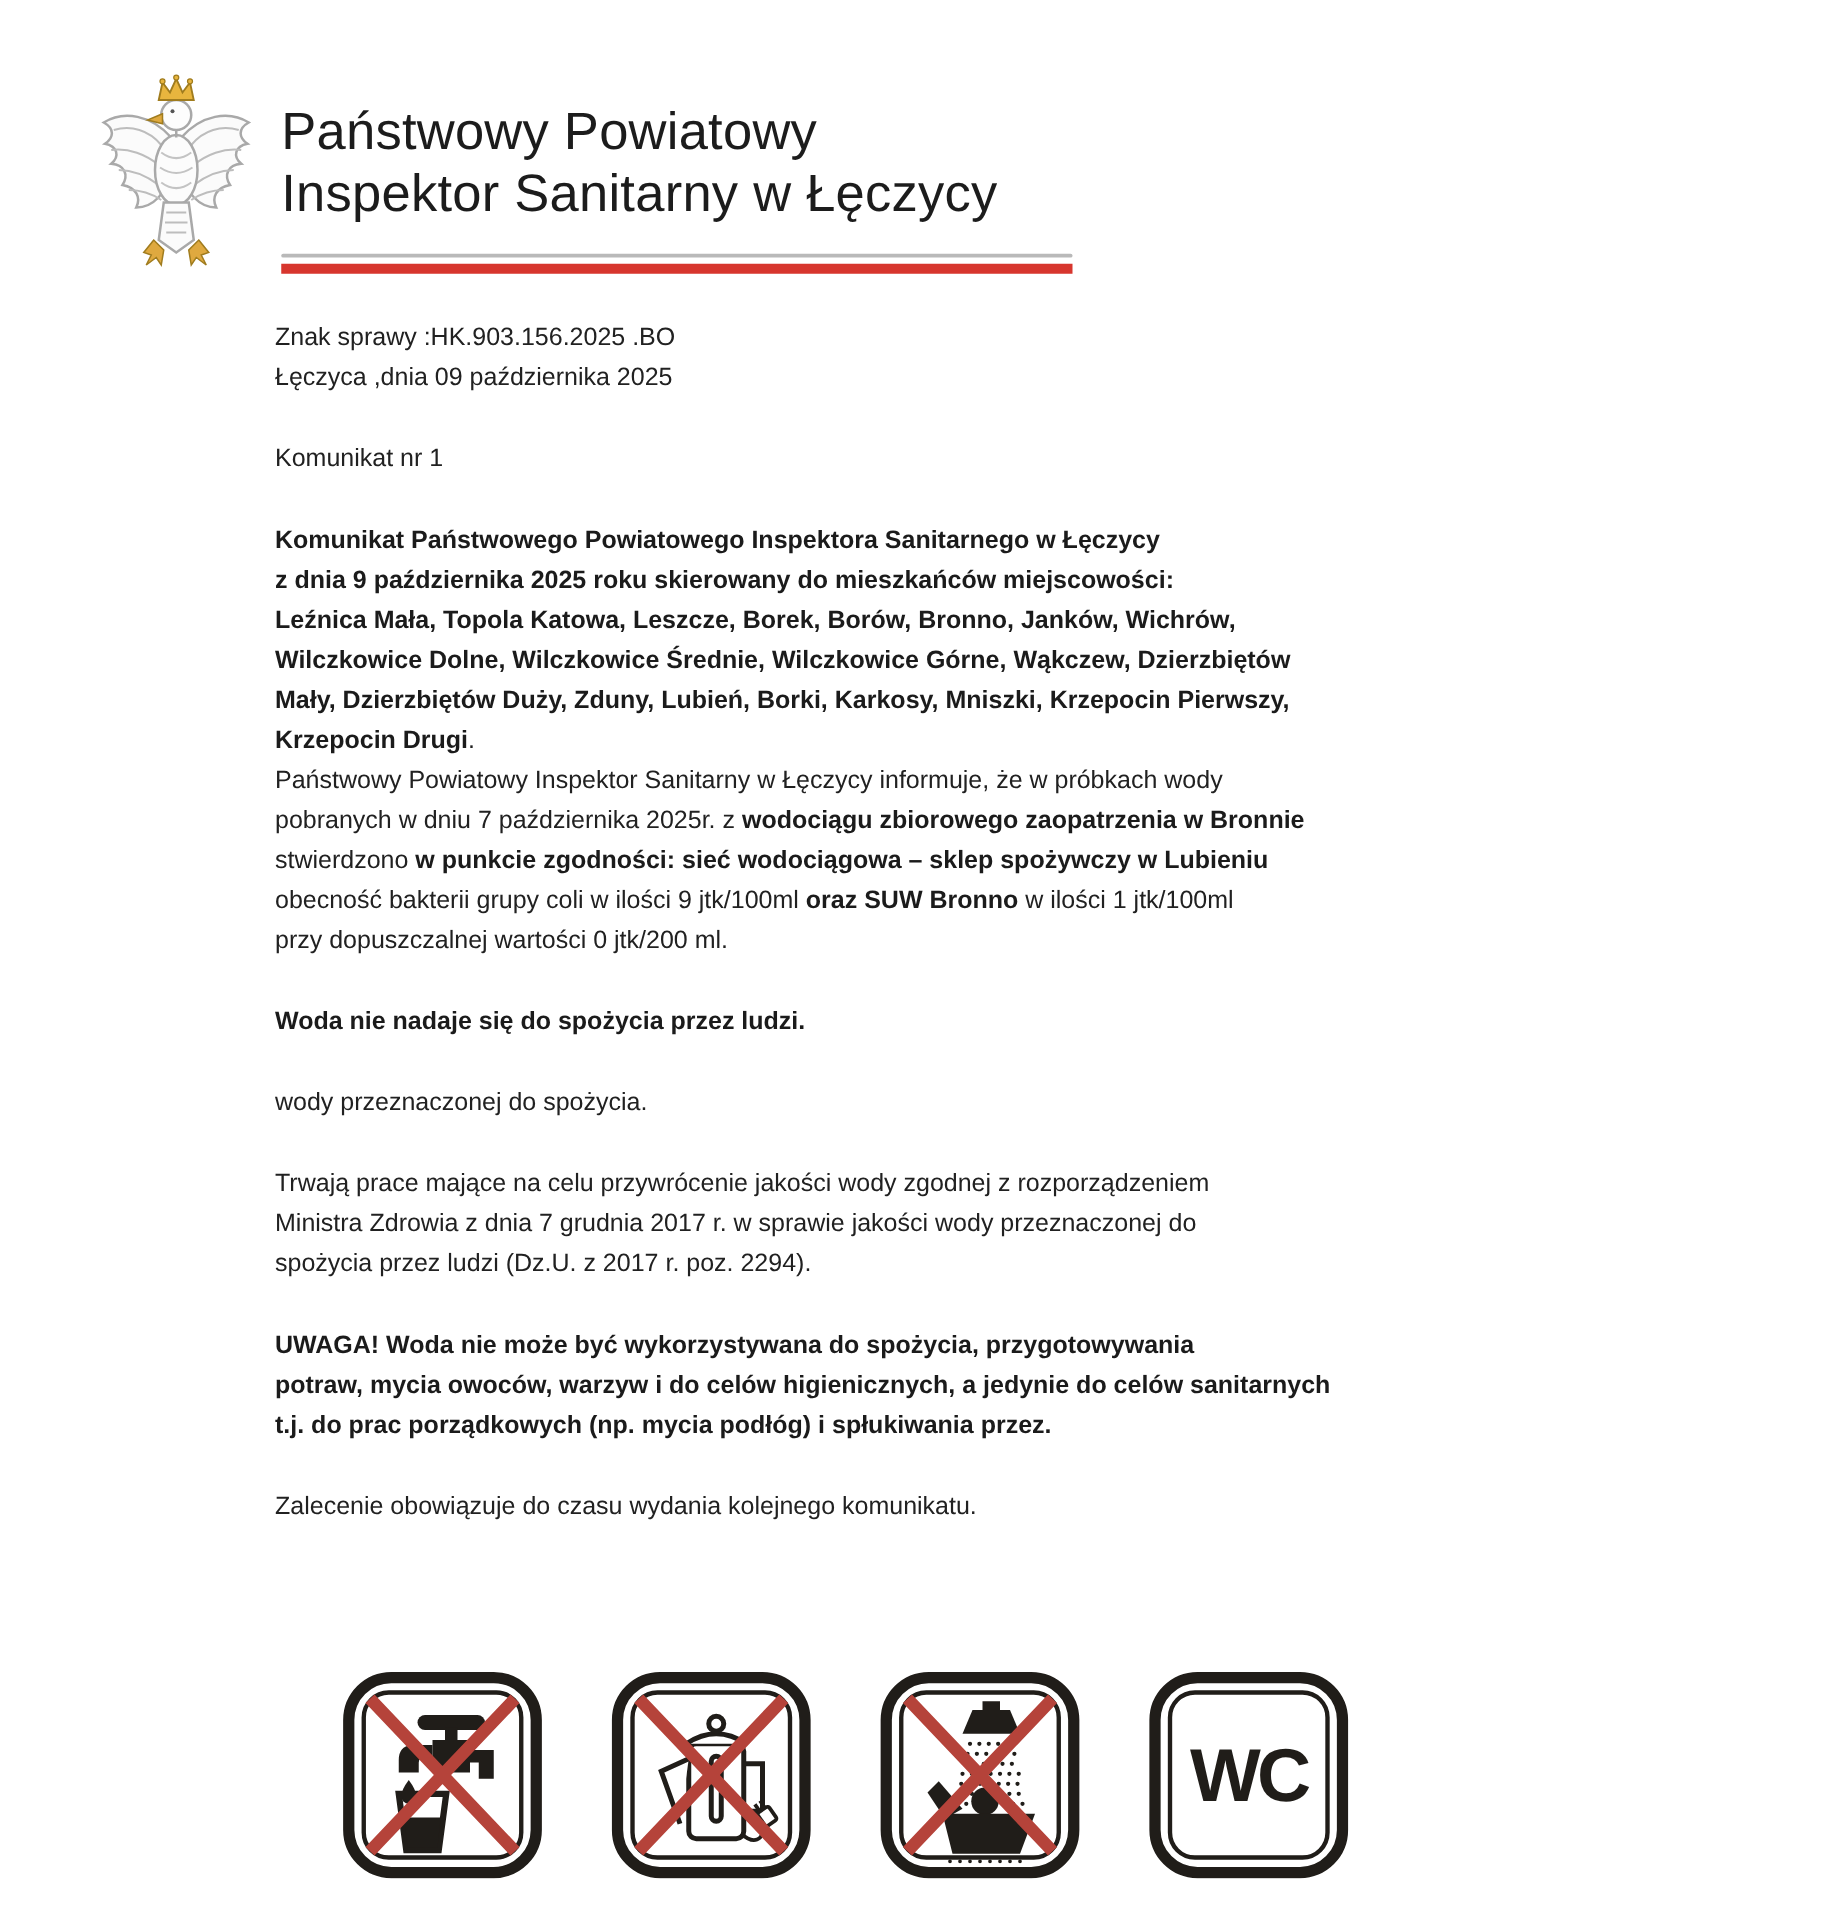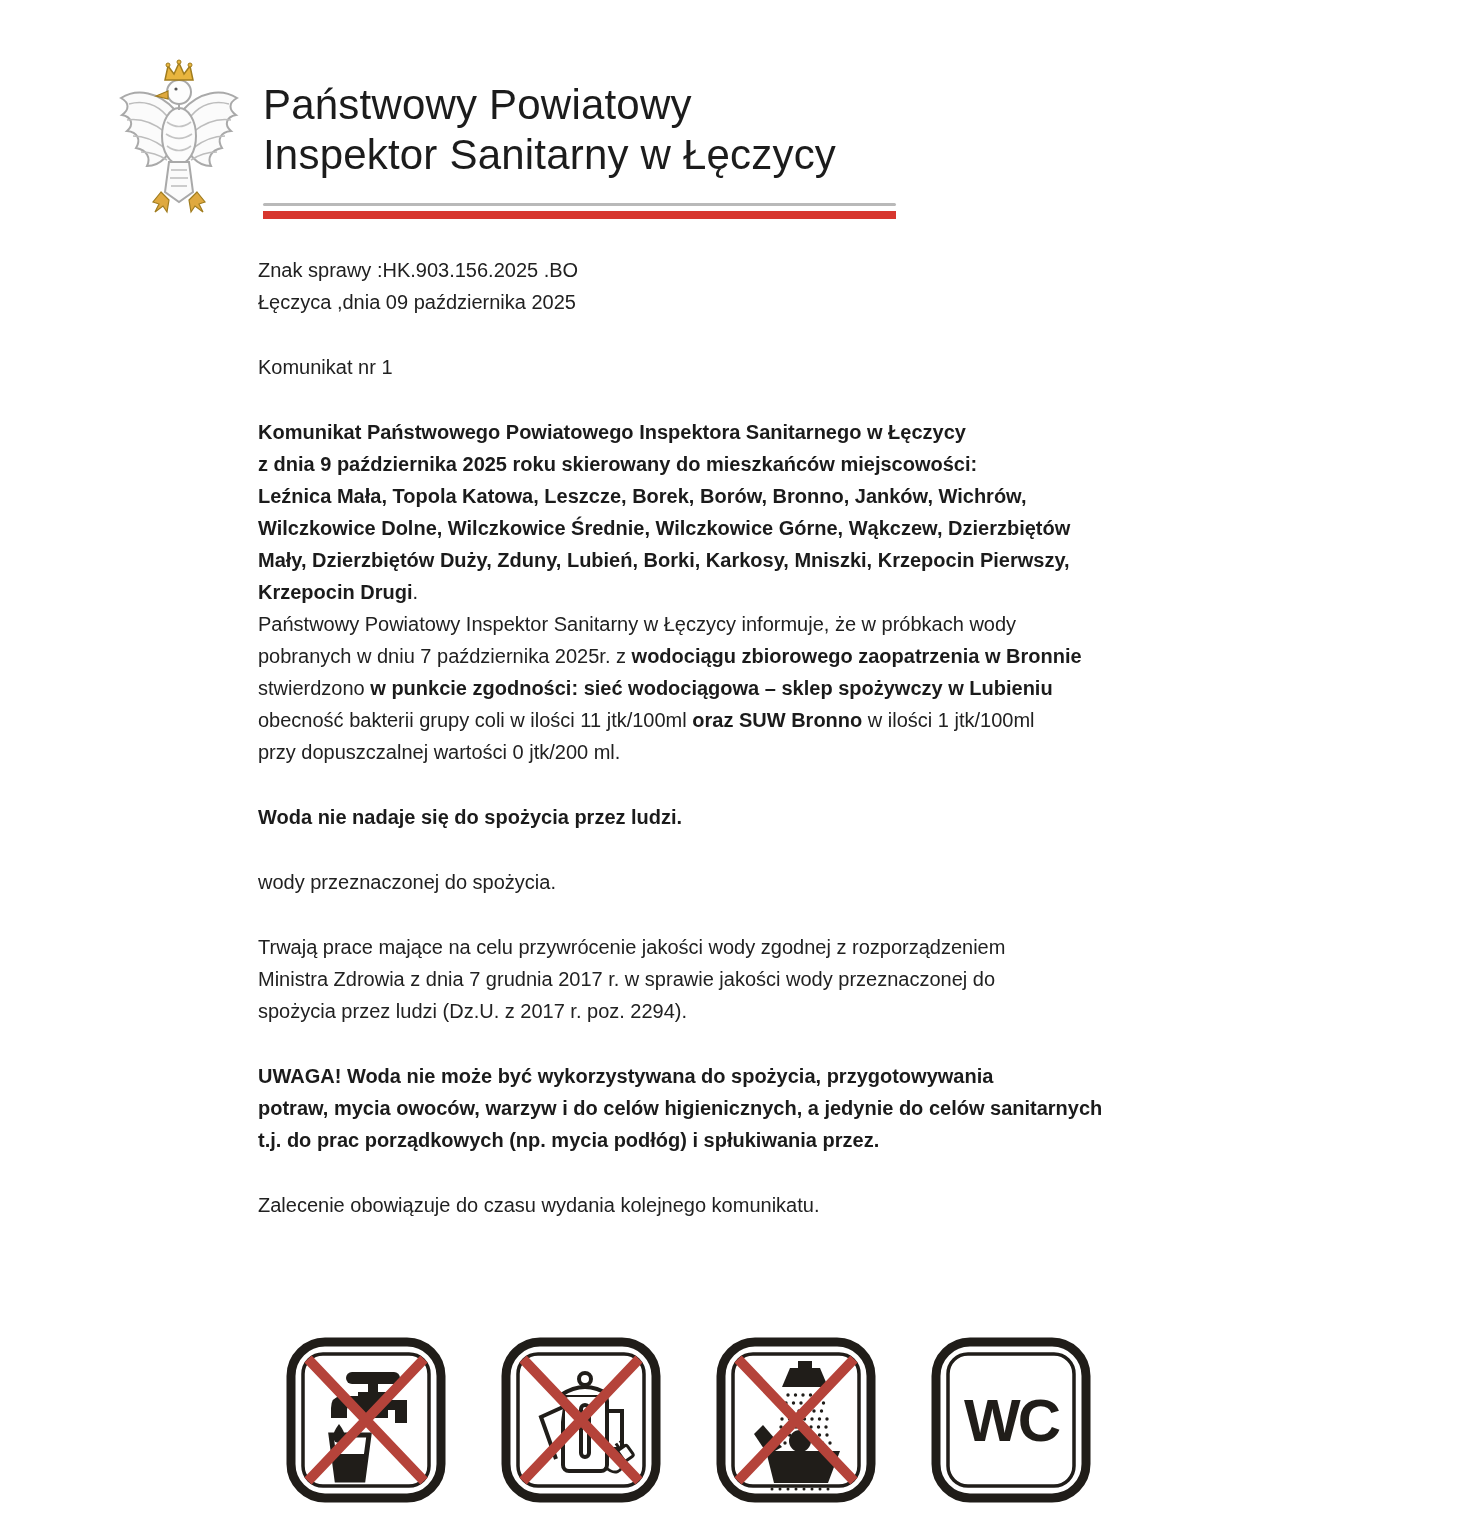--- a/index.html
+++ b/index.html
@@ -3,21 +3,21 @@
 <meta charset="utf-8">
 <style>
   html,body { margin:0; padding:0; }
   body {
     width:1476px; height:1528px;
     background:#ffffff;
     font-family:"Liberation Sans", sans-serif;
     color:#212121;
     overflow:hidden;
   }
-  .page { position:relative; width:1184px; height:1528px; background:#ffffff;margin-left:38px; }
+  .page { position:relative; width:1184px; height:1528px; background:#ffffff; }
 
   
   .hdr { position:absolute; left:75px; top:58px; display:flex; align-items:flex-start; }
   .eagle { width:132px; height:172px; flex:0 0 auto; }
   .hdr-right { margin-left:18px; }
   .title {
     margin:22px 0 0 0;
     font-size:42px; line-height:50px; font-weight:400;
     color:#1c1c1c; letter-spacing:0.2px;
   }
@@ -25,21 +25,21 @@
   .rule-red  { margin-top:5px;  width:633px; height:8px; background:#d7362e; }
 
   
   .doc { position:absolute; left:220px; top:254px; }
   .block { margin:0 0 33px 0; }
   .block.tight { margin-bottom:0; }
   .line { font-size:20px; line-height:32px; white-space:nowrap; color:#212121; }
   .line .b { font-weight:700; color:#1b1b1b; }
 
   
-  .icons { position:absolute; left:248px; top:1337px; display:flex; gap:55px; }
+  .icons { position:absolute; left:274px; top:1337px; display:flex; gap:55px; }
   .sign { width:160px; height:166px; }
   .sign svg { display:block; }
 </style>
 </head>
 <body>
 
 <div class="page">
 
   <div class="hdr">
     <div class="eagle">
@@ -99,21 +99,21 @@
         <div class="line"><span class="b">z dnia 9 października 2025 roku skierowany do mieszkańców miejscowości:</span></div>
         <div class="line"><span class="b">Leźnica Mała, Topola Katowa, Leszcze, Borek, Borów, Bronno, Janków, Wichrów,</span></div>
         <div class="line"><span class="b">Wilczkowice Dolne, Wilczkowice Średnie, Wilczkowice Górne, Wąkczew, Dzierzbiętów</span></div>
         <div class="line"><span class="b">Mały, Dzierzbiętów Duży, Zduny, Lubień, Borki, Karkosy, Mniszki, Krzepocin Pierwszy,</span></div>
         <div class="line"><span class="b">Krzepocin Drugi</span><span>.</span></div>
       </div>
       <div class="block">
         <div class="line"><span>Państwowy Powiatowy Inspektor Sanitarny w Łęczycy informuje, że w próbkach wody</span></div>
         <div class="line"><span>pobranych w dniu 7 października 2025r. z </span><span class="b">wodociągu zbiorowego zaopatrzenia w Bronnie</span></div>
         <div class="line"><span>stwierdzono </span><span class="b">w punkcie zgodności: sieć wodociągowa – sklep spożywczy w Lubieniu</span></div>
-        <div class="line"><span>obecność bakterii grupy coli w ilości 11 jtk/100ml </span><span class="b">oraz SUW Bronno</span><span> w ilości 1 jtk/100ml</span></div>
+        <div class="line"><span>obecność bakterii grupy coli w ilości 9 jtk/100ml </span><span class="b">oraz SUW Bronno</span><span> w ilości 1 jtk/100ml</span></div>
         <div class="line"><span>przy dopuszczalnej wartości 0 jtk/200 ml.</span></div>
       </div>
       <div class="block">
         <div class="line"><span class="b">Woda nie nadaje się do spożycia przez ludzi.</span></div>
       </div>
       <div class="block">
         <div class="line"><span>wody przeznaczonej do spożycia.</span></div>
       </div>
       <div class="block">
         <div class="line"><span>Trwają prace mające na celu przywrócenie jakości wody zgodnej z rozporządzeniem</span></div>

